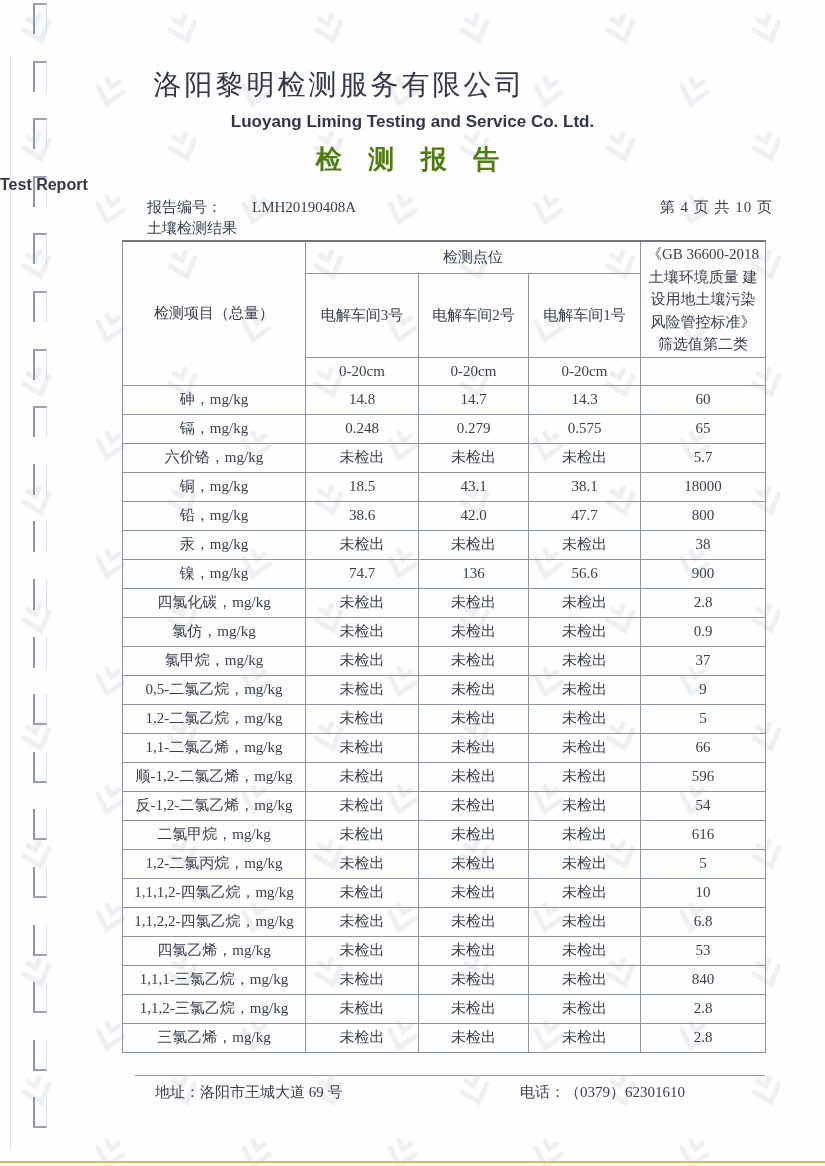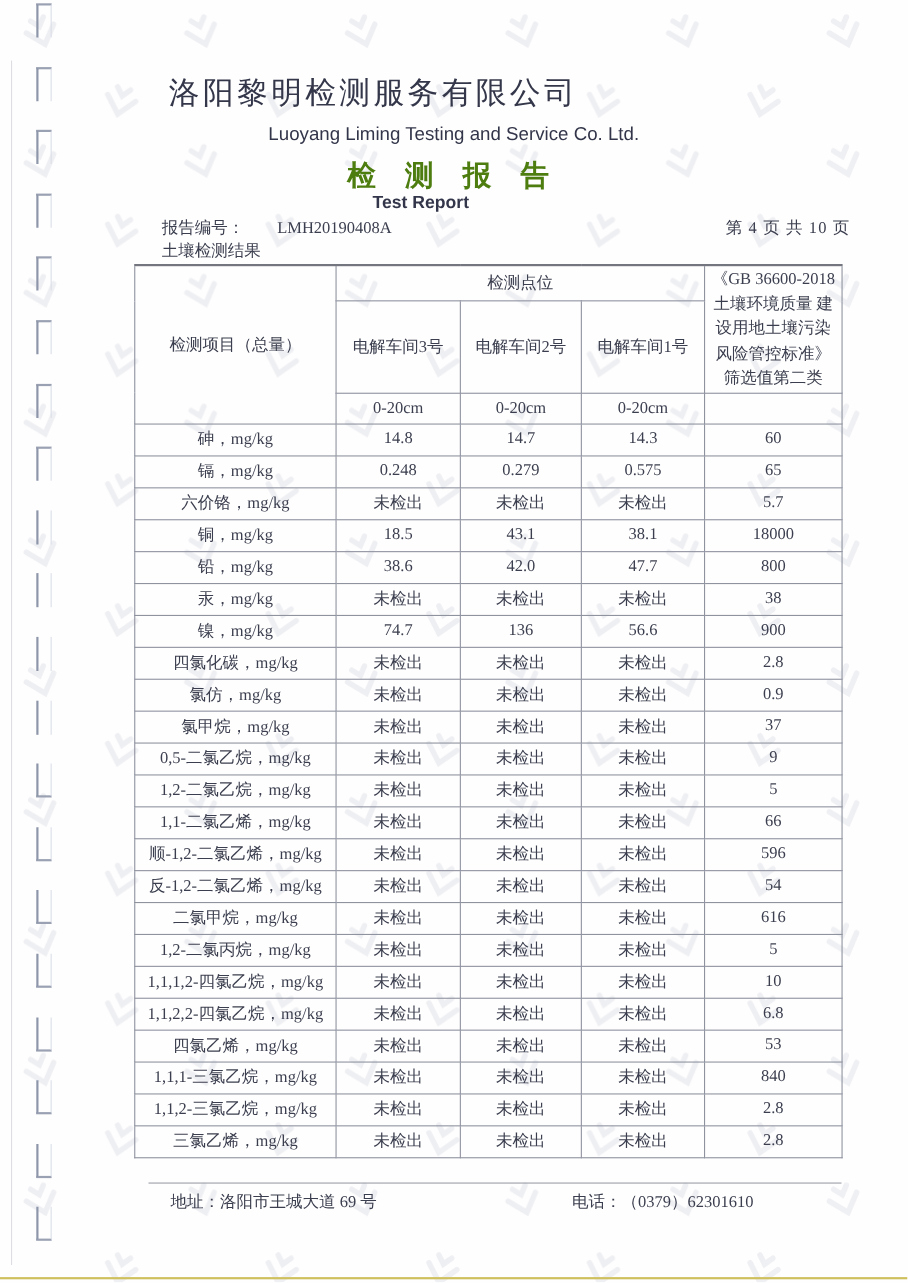--- a/index.html
+++ b/index.html
@@ -31,30 +31,30 @@
   .content { position: absolute; top: 0; left: 0; width: 825px; height: 1166px; z-index: 3; }
 
   .company-cn {
     position: absolute; top: 66px; left: 0; width: 679px;
     text-align: center; font-size: 28px; letter-spacing: 3px;
     color: #34374a; font-weight: 500;
   }
   .company-en {
     position: absolute; top: 112px; left: 0; width: 825px;
     text-align: center; font-family: "Liberation Sans", "DejaVu Sans", sans-serif;
-    font-size: 17px; font-weight: normal; color: #33364a;
+    font-size: 17px; font-weight: bold; color: #33364a;
   }
   .title-cn {
     position: absolute; top: 142px; left: 0; width: 825px;
     text-align: center; font-size: 26px; font-weight: bold;
     letter-spacing: 10px; color: #4d7c0f;
   }
   .title-en {
     position: absolute; top: 176px; left: 0; width: 765px;
-    text-align: center; font-family: "Liberation Sans", "DejaVu Sans", sans-serif;
+    font-family: "Liberation Sans", "DejaVu Sans", sans-serif;
     font-size: 16px; font-weight: bold; color: #33364a;
   }
   .meta-row { position: absolute; top: 198px; left: 147px; width: 625px; height: 20px; font-size: 15px; }
   .report-no { position: absolute; left: 0; top: 0; }
   .report-no .val { margin-left: 30px; }
   .page-info { position: absolute; right: -1px; top: 0; letter-spacing: 1px; }
   .section-title { position: absolute; top: 219px; left: 147px; font-size: 15px; }
 
   table.report {
     position: absolute; top: 240px; left: 122px;

